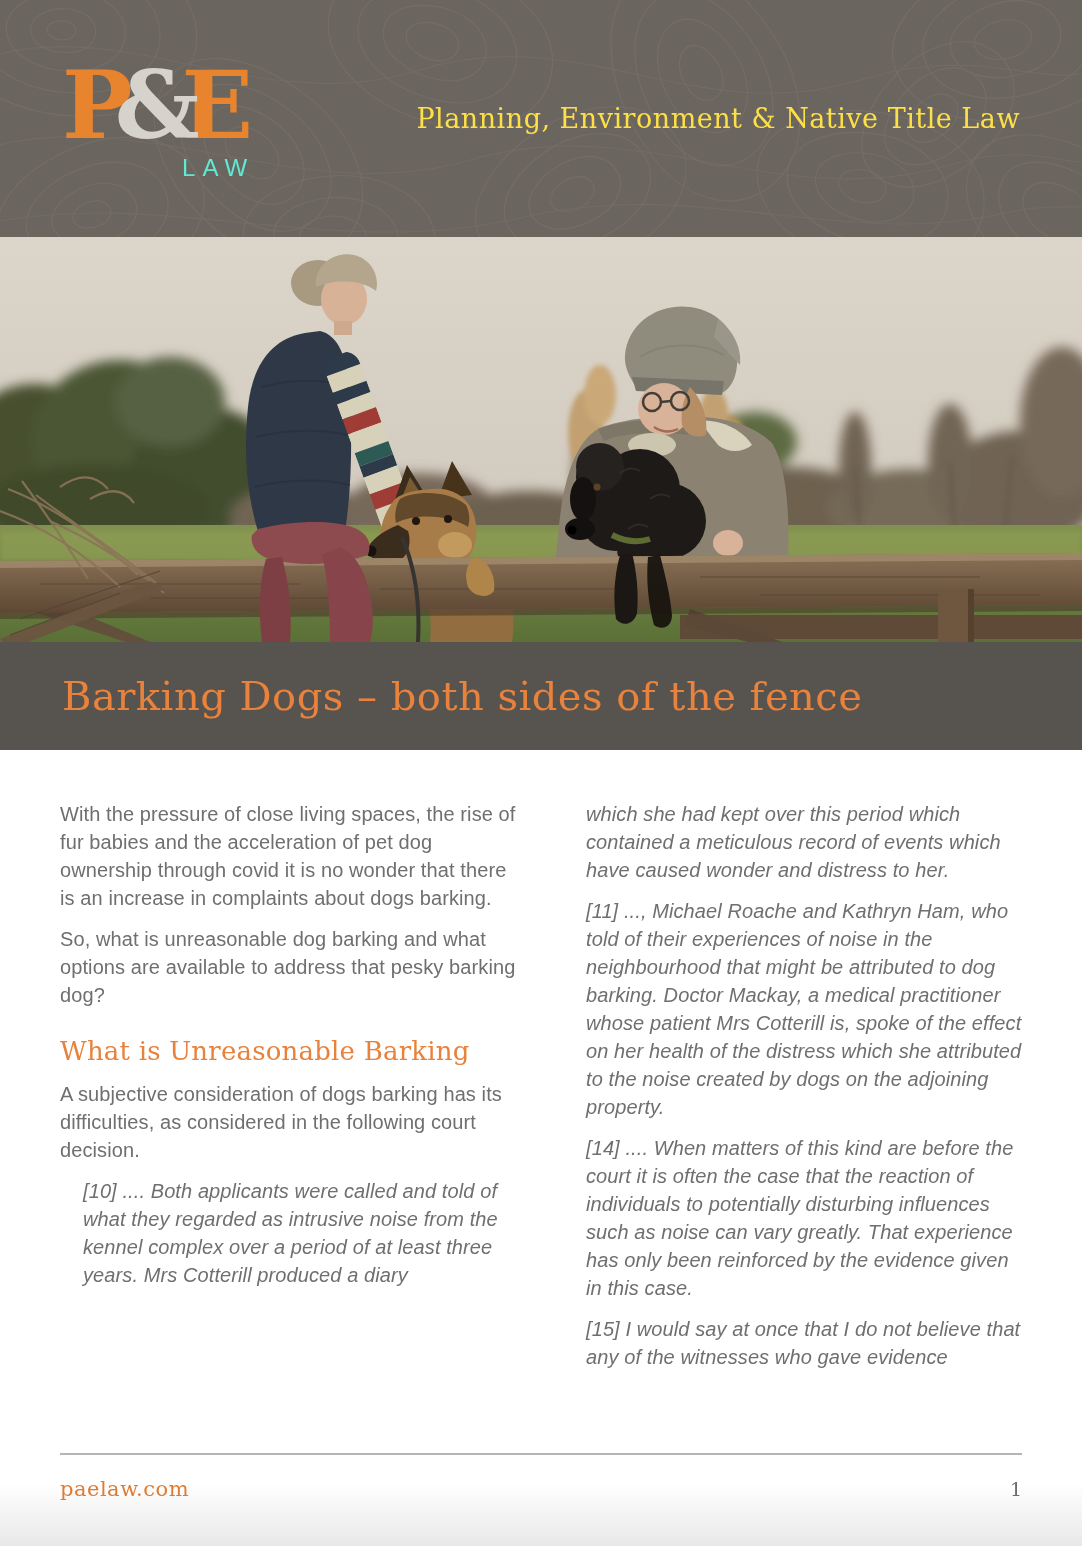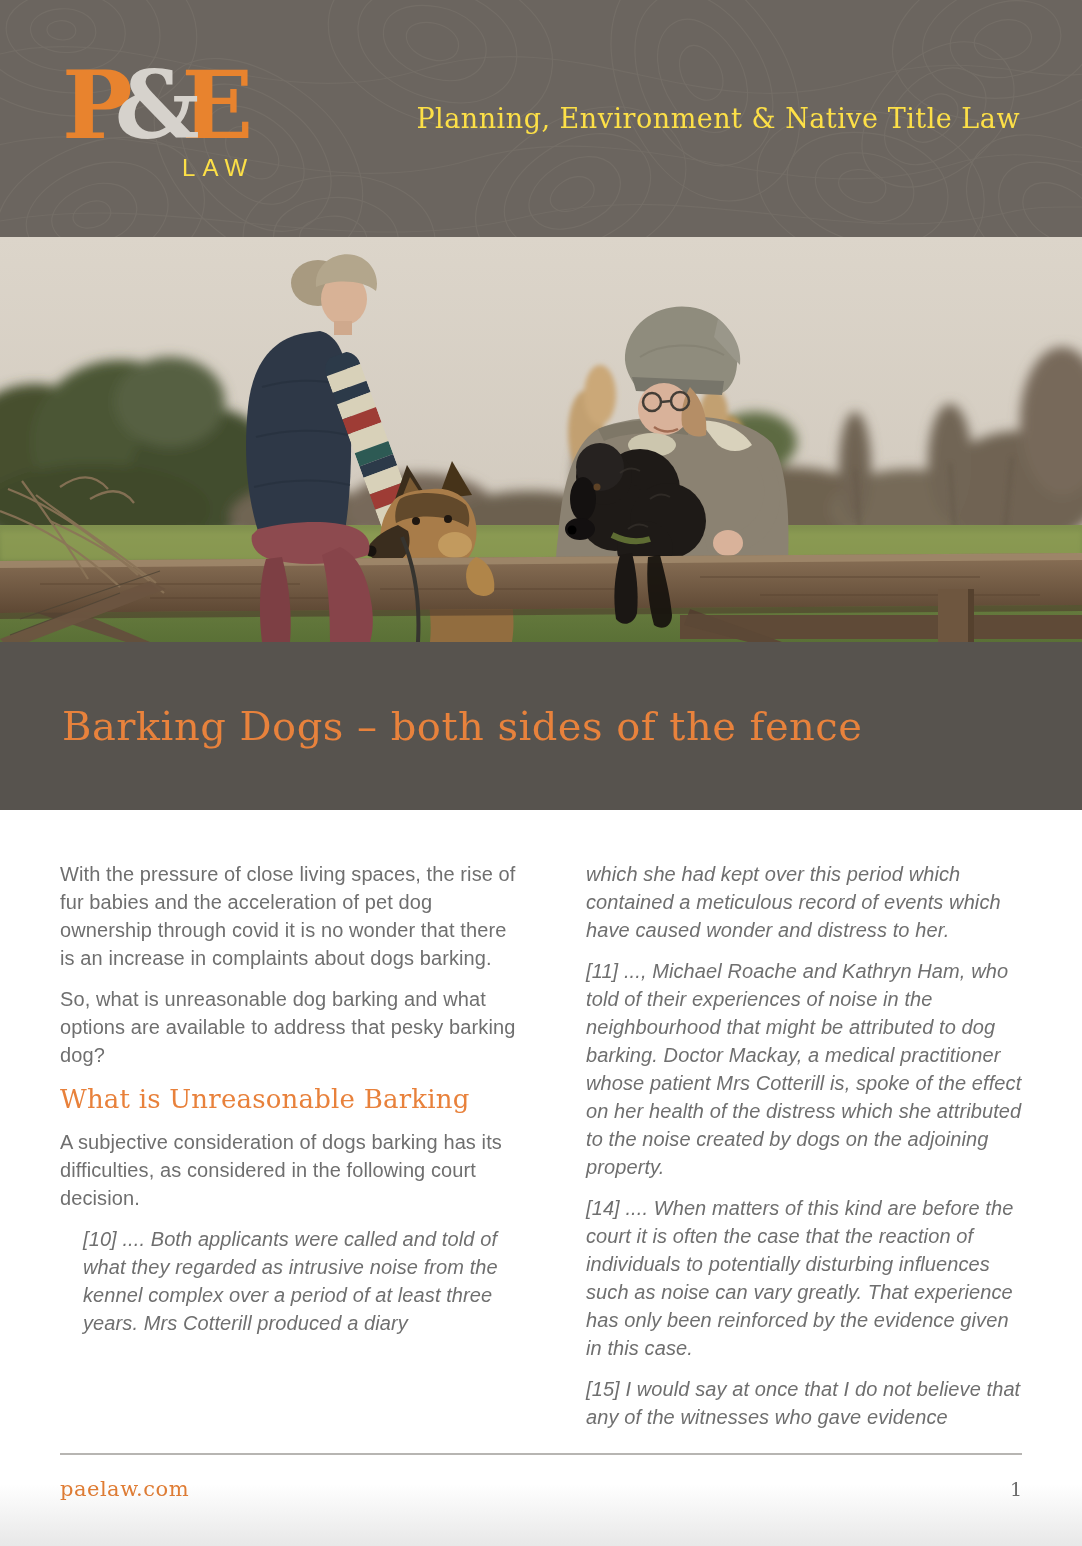--- a/index.html
+++ b/index.html
@@ -7,39 +7,39 @@
         font-family:"Liberation Sans",sans-serif;}
 
   
   .header{position:relative;height:237px;background:#6B655F;display:flex;align-items:center;
           justify-content:space-between;padding:0 62px;box-sizing:border-box;}
   .contours{position:absolute;left:0;top:0;width:100%;height:100%;}
   .logo{position:relative;display:flex;flex-direction:column;align-items:flex-end;line-height:1;z-index:1;}
   .logo-word{font-family:"DejaVu Serif",serif;font-weight:700;font-size:94px;letter-spacing:-3px;display:flex;align-items:flex-start;}
   .logo-p,.logo-e{color:#E8832E;}
   .logo-amp{color:#D6D2CC;margin:0 -15px;position:relative;z-index:1;}
-  .logo-law{font-size:24px;color:#fde047;letter-spacing:7px;margin-top:4px;margin-right:-4px;}
+  .logo-law{font-size:24px;color:#5eead4;letter-spacing:7px;margin-top:4px;margin-right:-4px;}
   .tagline{position:relative;z-index:1;font-family:"DejaVu Serif",serif;font-size:27px;color:#fde047;letter-spacing:.5px;}
 
   
   .hero{height:405px;margin:0;padding:0;}
   .hero svg{display:block;}
 
   
-  .title-band{height:168px;background:#57534E;display:flex;align-items:center;padding:0 62px;box-sizing:border-box;}
+  .title-band{height:108px;background:#57534E;display:flex;align-items:center;padding:0 62px;box-sizing:border-box;}
   .title-band h1{margin:0;font-family:"DejaVu Serif",serif;font-weight:500;font-size:40px;color:#E8823C;letter-spacing:.5px;}
 
   
   .content{display:flex;gap:62px;padding:50px 60px 0;box-sizing:border-box;height:864px;
            color:#6F6F6F;font-size:20px;line-height:28px;letter-spacing:.1px;}
   .col-left{width:464px;flex:0 0 auto;}
   .col-right{flex:1;min-width:0;}
   .content p{margin:0 0 13px;}
   .content h2{font-family:"DejaVu Serif",serif;font-size:26px;color:#E8813B;font-weight:500;
-              margin:16px 0 15px;letter-spacing:.2px;}
+              margin:28px 0 15px;letter-spacing:.2px;}
   .quote{font-style:italic;}
   .indent{padding-left:23px;}
 
   
   .footer{position:absolute;left:0;right:0;bottom:0;height:93px;padding:0 60px;box-sizing:border-box;}
   .footer-rule{border-top:2px solid #B7B5B2;}
   .footer-row{display:flex;justify-content:space-between;align-items:baseline;padding-top:22px;}
   .site{font-family:"DejaVu Serif",serif;font-size:21px;color:#E07C33;letter-spacing:.5px;cursor:pointer;}
   .pageno{font-family:"DejaVu Serif",serif;font-size:19px;color:#6B6B6B;}
   .bottom-shade{position:absolute;left:0;right:0;bottom:0;height:62px;pointer-events:none;

